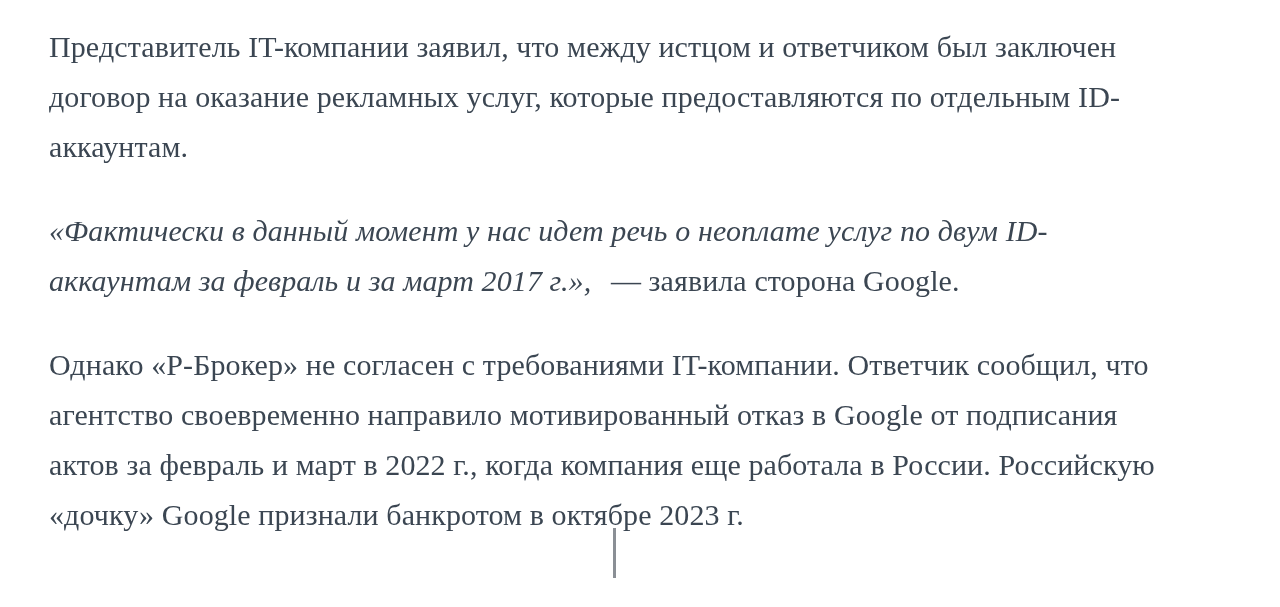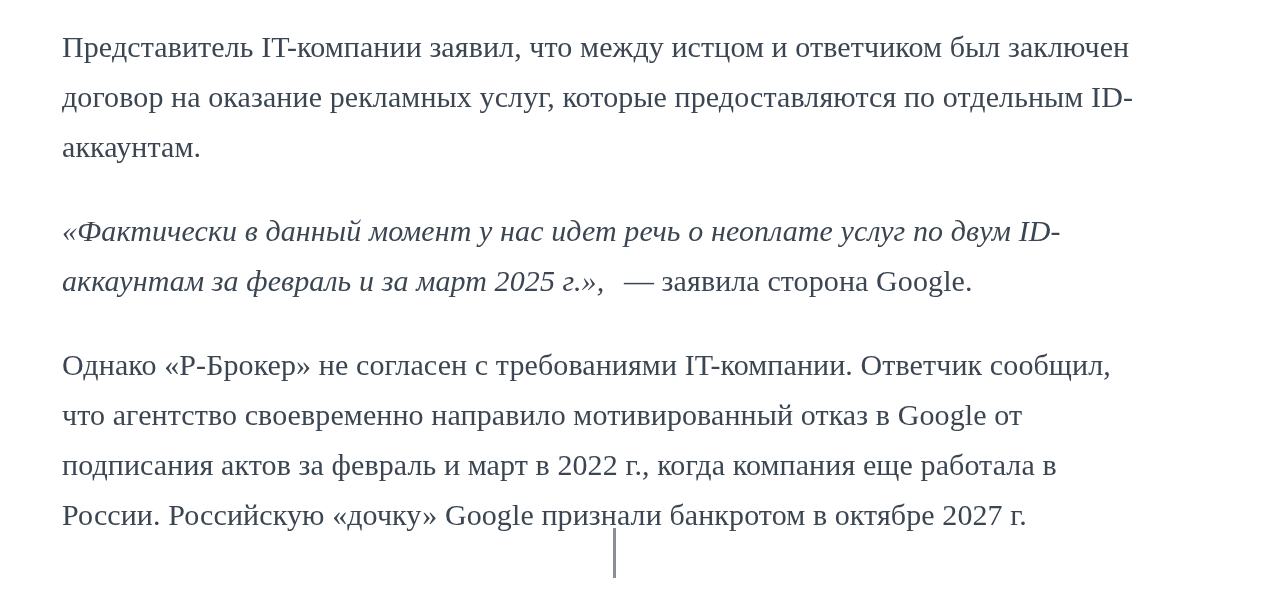--- a/index.html
+++ b/index.html
@@ -13,21 +13,21 @@
     overflow: hidden;
     font-family: "Liberation Serif", "DejaVu Serif", serif;
     color: #2f3b47;
   }
   .page {
     position: relative;
     width: 1280px;
     height: 519px;
     background: #ffffff;
     box-sizing: border-box;
-    padding: 22px 120px 0 62px;
+    padding: 22px 120px 0 49px;
   }
   .para {
     font-size: 30px;
     line-height: 50px;
     color: #3b4652;
     margin: 0 0 34px 0;
     letter-spacing: 0.1px;
   }
   .para.quote {
     font-style: italic;
@@ -45,19 +45,19 @@
     background: #8a8f95;
   }
 </style>
 </head>
 <body>
 
 <div class="page">
 
   <p class="para">Представитель IT-компании заявил, что между истцом и ответчиком был заключен договор на оказание рекламных услуг, которые предоставляются по отдельным ID-аккаунтам.</p>
 
-  <p class="para quote"><span>«Фактически в данный момент у нас идет речь о неоплате услуг по двум ID-аккаунтам за февраль и за март 2025 г.»,</span><span class="attrib"> — заявила сторона Google.</span></p>
+  <p class="para quote"><span>«Фактически в данный момент у нас идет речь о неоплате услуг по двум ID-аккаунтам за февраль и за март 2017 г.»,</span><span class="attrib"> — заявила сторона Google.</span></p>
 
-  <p class="para">Однако «Р-Брокер» не согласен с требованиями IT-компании. Ответчик сообщил, что агентство своевременно направило мотивированный отказ в Google от подписания актов за февраль и март в 2022 г., когда компания еще работала в России. Российскую «дочку» Google признали банкротом в октябре 2027 г.</p>
+  <p class="para">Однако «Р-Брокер» не согласен с требованиями IT-компании. Ответчик сообщил, что агентство своевременно направило мотивированный отказ в Google от подписания актов за февраль и март в 2022 г., когда компания еще работала в России. Российскую «дочку» Google признали банкротом в октябре 2023 г.</p>
 
   <div class="caret"></div>
 
 </div>
 
 </body></html>

